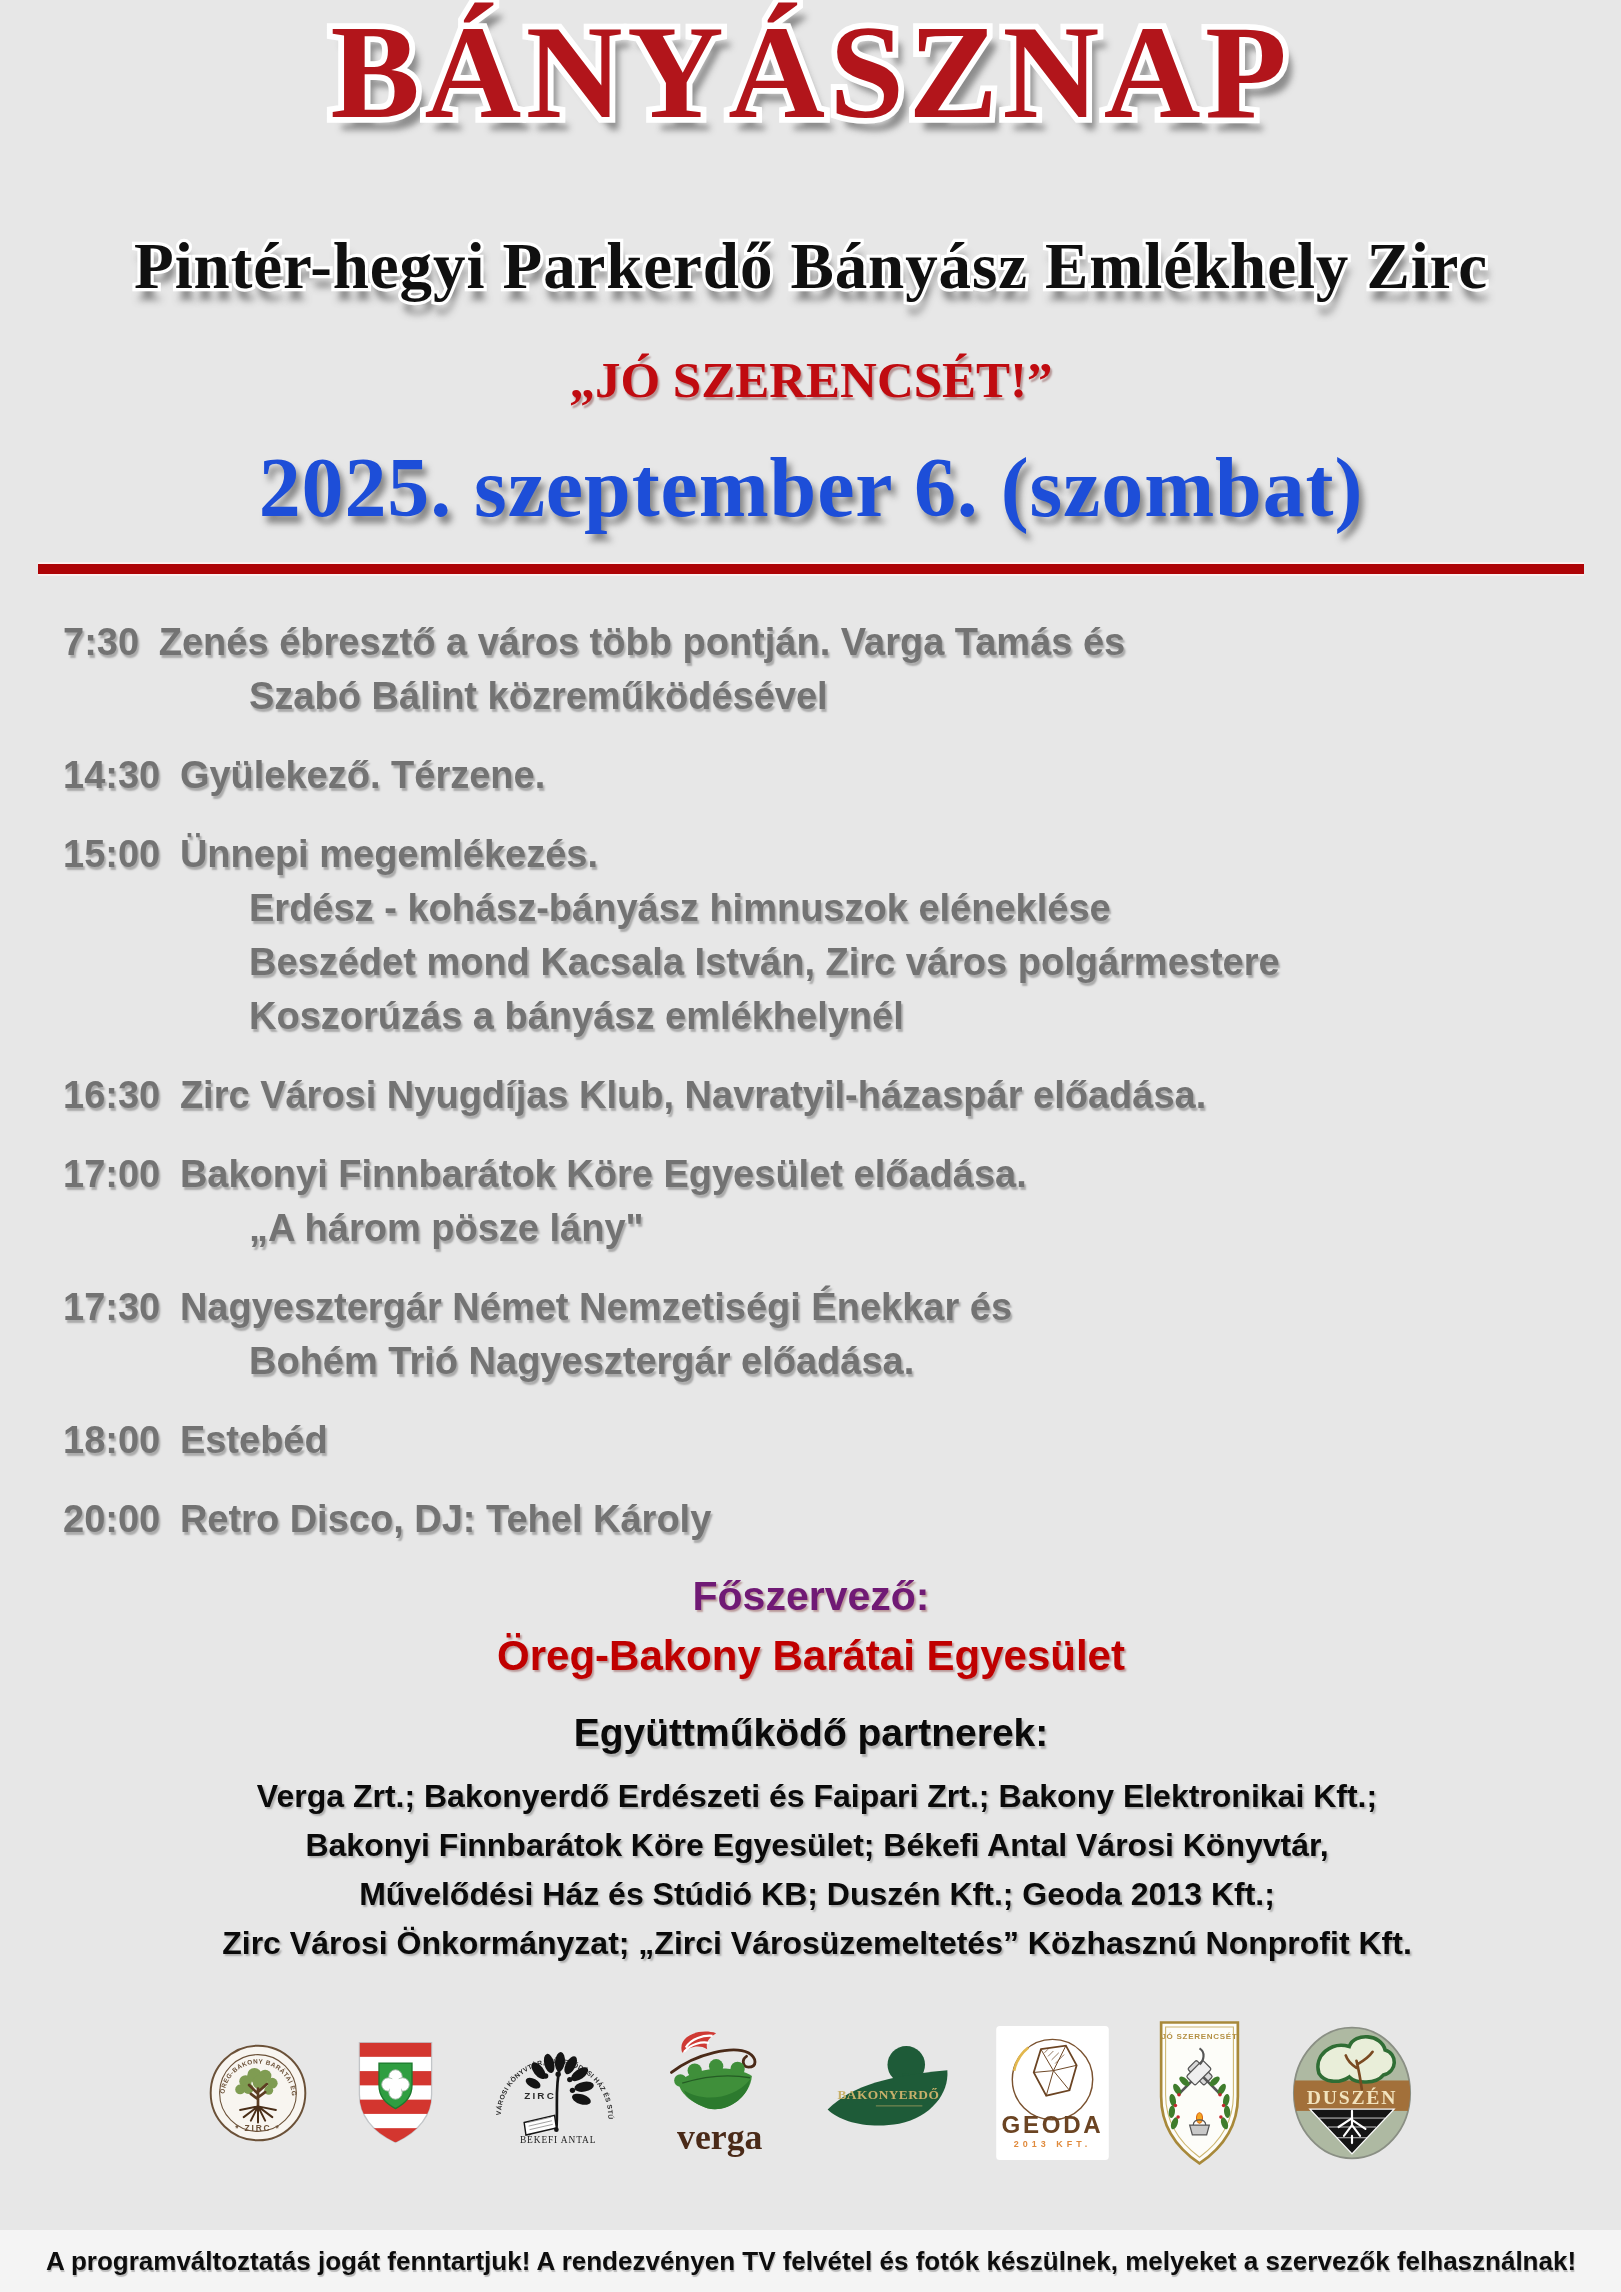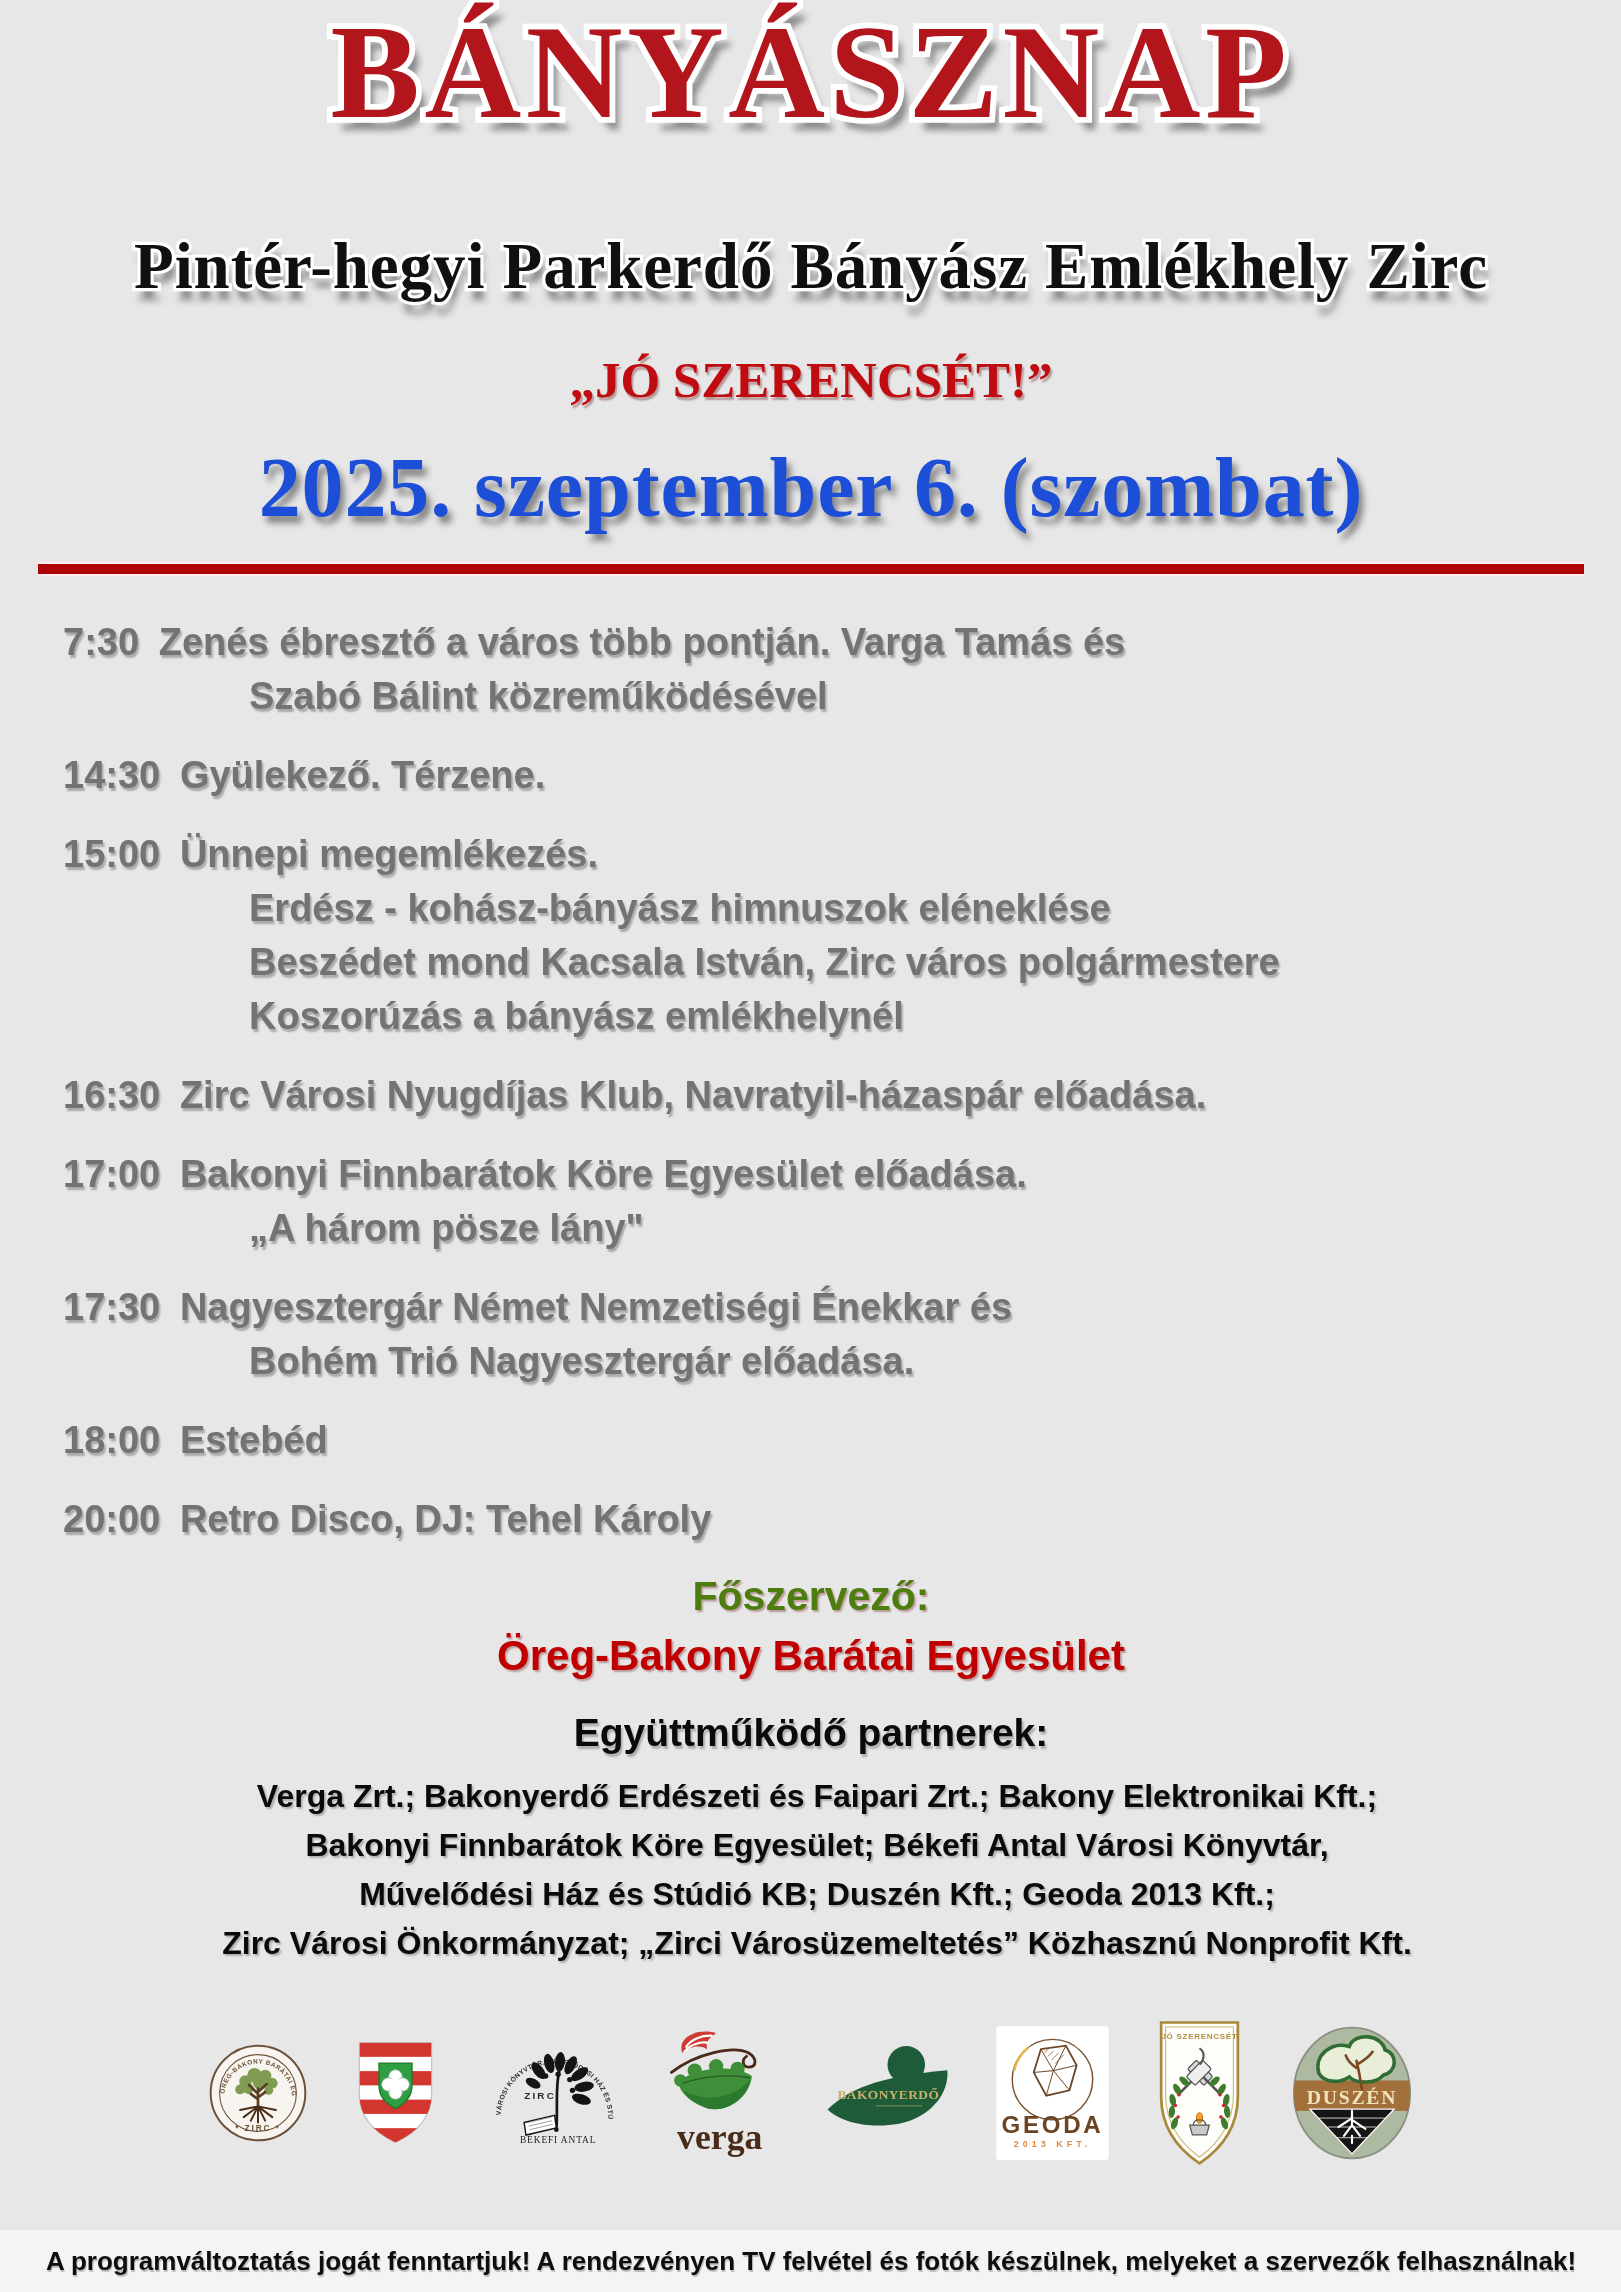--- a/index.html
+++ b/index.html
@@ -60,21 +60,21 @@
     font-size:38px;font-weight:bold;line-height:54px;
     text-shadow:1.8px 2.7px 1.8px rgba(120,120,120,.55);
     white-space:nowrap;
   }
   .sched-line .time{display:inline-block;margin-right:19.7px;}
   .sched-cont{padding-left:186px;}
 
   
   .org{text-align:center;}
   .org-lead{
-    margin-top:23px;font-size:41px;font-weight:bold;color:#4d7c0f;
+    margin-top:23px;font-size:41px;font-weight:bold;color:#701a75;
     line-height:50px;text-shadow:1.8px 1.8px 1.8px rgba(120,40,40,.4);
   }
   .org-name{
     margin-top:7.2px;font-size:42px;font-weight:bold;color:#c00000;
     line-height:56px;text-shadow:1.8px 1.8px 1.8px rgba(120,40,40,.4);
   }
   .partners-label{
     margin-top:23px;font-size:39px;font-weight:bold;color:#0a0a0a;
     line-height:52px;text-shadow:1.8px 2.7px 1.8px rgba(120,120,120,.5);
   }

